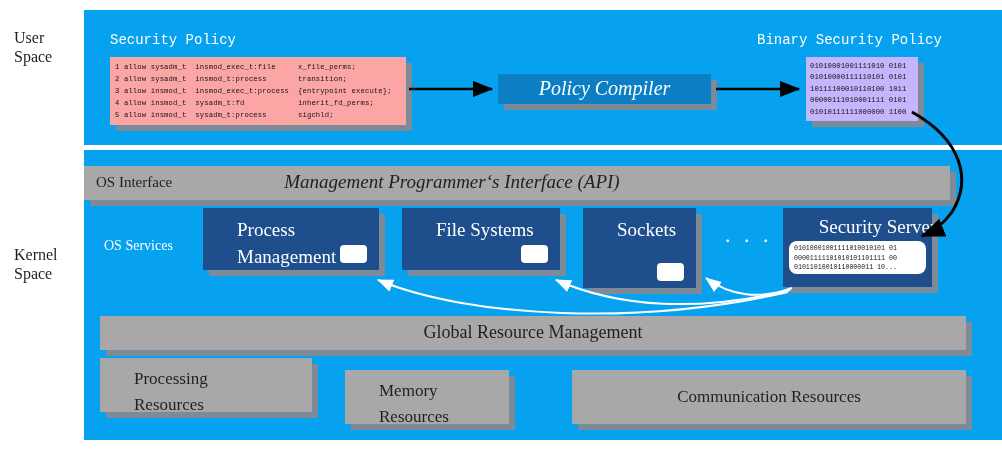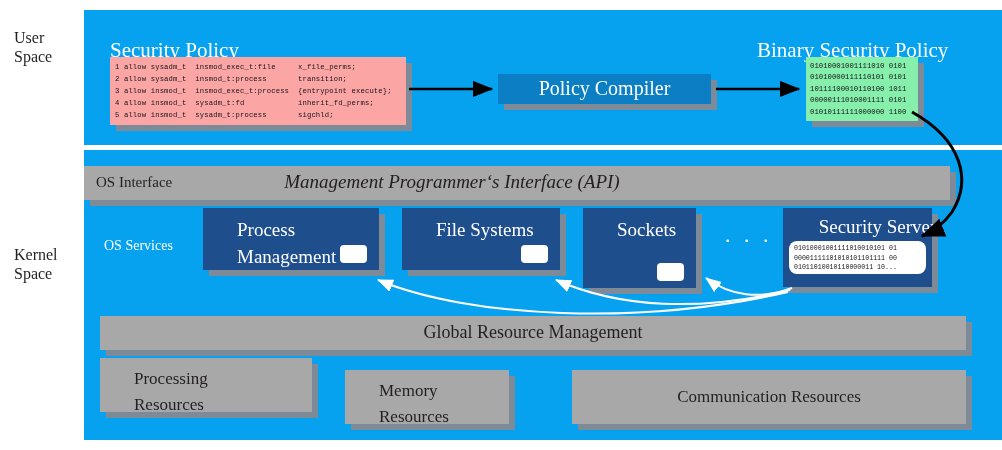--- a/index.html
+++ b/index.html
@@ -51,37 +51,36 @@
     background: #7d8b99;
   }
   .box .face {
     position: absolute;
     left: 0; top: 0;
     width: 100%; height: 100%;
     box-sizing: border-box;
   }
   .gray .face  { background: #a8a8a8; }
   .dark  .face { background: #1f4e8c; }
-  .mid   .face { background: #0c7fc4; }
+  .mid   .face { background: #0c7fc4; font-style: italic; }
 
   .face-text {
     position: absolute;
     width: 100%;
     color: #231f20;
     font-family: "Liberation Serif", serif;
   }
 
   
   .blue-heading {
     position: absolute;
     color: #ffffff;
-    font-family: Liberation Serif, serif;
-    font-size: 21px;
+    font-family: Liberation Mono, monospace;
+    font-size: 14px;
     white-space: nowrap;
-    margin-top: 6px;
   }
   #security-policy-heading { left: 110px; top: 32px; }
   #binary-policy-heading   { left: 757px; top: 32px; }
 
   
   #policy-code-box { left: 110px; top: 57px; width: 296px; height: 68px; }
   #policy-code-box .face { background: #fca5a5; }
   #policy-code {
     position: absolute;
     left: 5px; top: 4px;
@@ -101,21 +100,21 @@
     width: 100%;
     top: 3px;
     text-align: center;
     color: #ffffff;
     font-family: "Liberation Serif", serif;
     font-size: 20px;
   }
 
   
   #binary-policy-box { left: 806px; top: 57px; width: 112px; height: 64px; }
-  #binary-policy-box .face { background: #86efac; }
+  #binary-policy-box .face { background: #c4b5fd; }
   #binary-policy-bits {
     position: absolute;
     left: 4px; top: 4px;
     font-family: "Liberation Mono", monospace;
     font-size: 7.3px;
     line-height: 11.4px;
     color: #141414;
     white-space: pre;
   }
 

